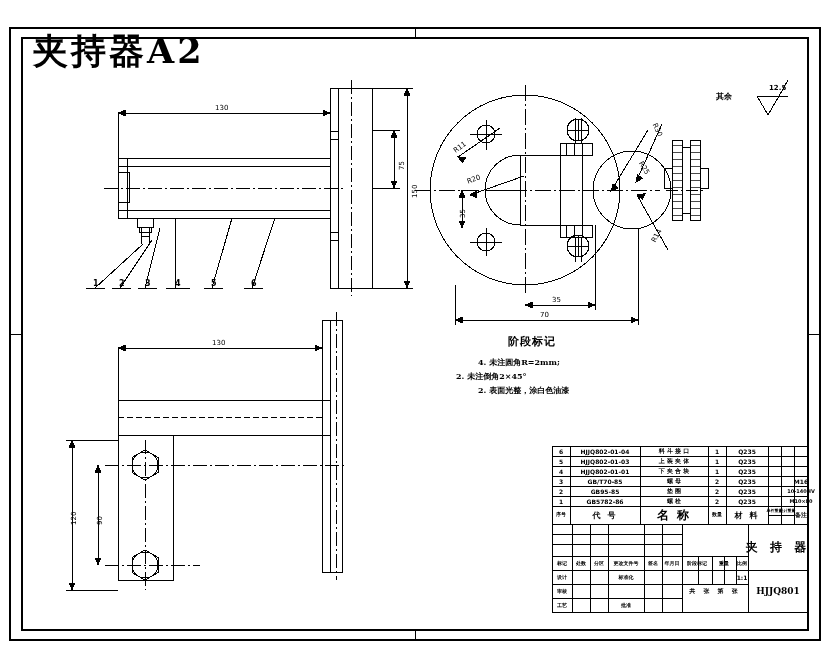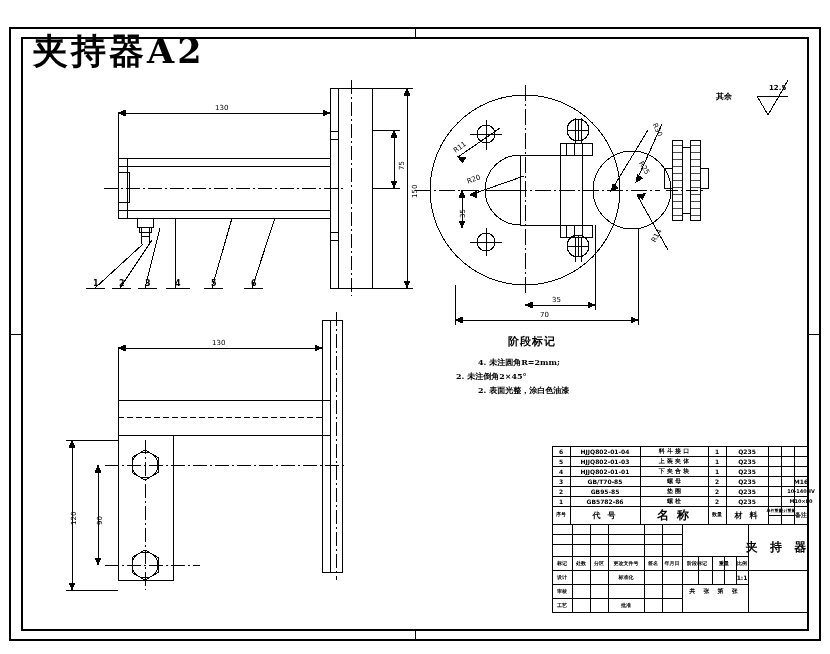--- a/index.html
+++ b/index.html
@@ -417,14 +417,15 @@
 <div class="tb" style="left:552px;top:598px;width:20px;height:14px;font-size:5px;">工艺</div>
 <div class="tb" style="left:608px;top:598px;width:36px;height:14px;font-size:5px;">批准</div>
 
 <div class="tb" style="left:682px;top:556px;width:30px;height:14px;font-size:5px;">阶段标记</div>
 <div class="tb" style="left:712px;top:556px;width:24px;height:14px;font-size:5px;">重量</div>
 <div class="tb" style="left:736px;top:556px;width:12px;height:14px;font-size:5px;">比例</div>
 <div class="tb" style="left:736px;top:570px;width:12px;height:14px;font-size:6px;">1:1</div>
 <div class="tb" style="left:682px;top:584px;width:66px;height:14px;font-size:6px;letter-spacing:3px;">共 张 第 张</div>
 
 <div class="tb-big" style="left:748px;top:524px;width:60px;height:46px;">夹 持 器</div>
+<div class="tb-num" style="left:748px;top:570px;width:60px;height:42px;">HJJQ801</div>
 
 </div>
 
 </body></html>

